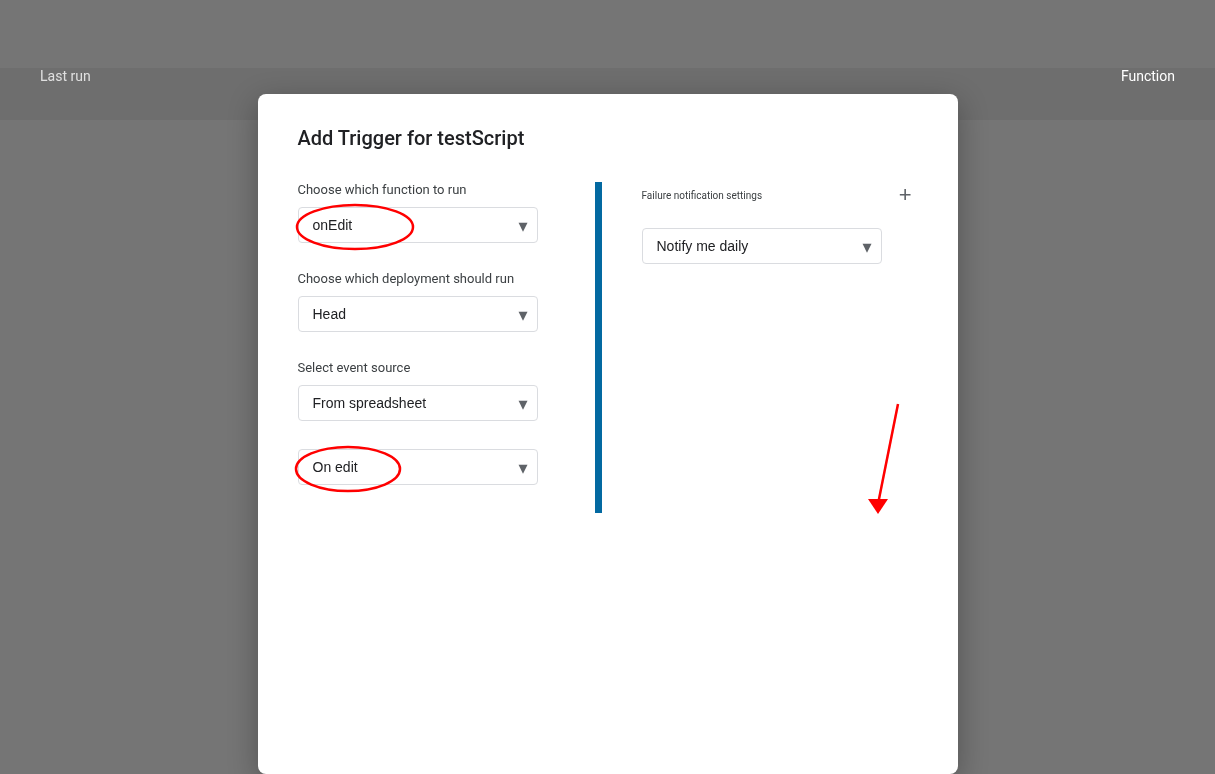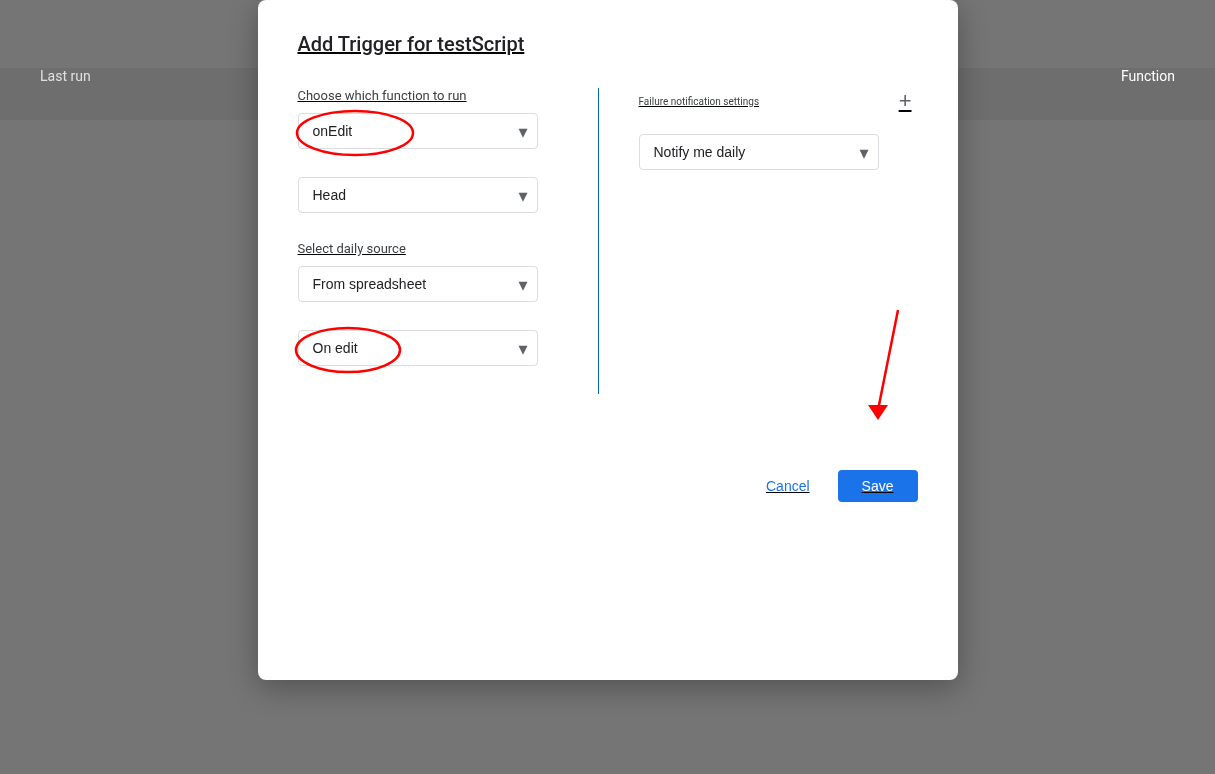--- a/index.html
+++ b/index.html
@@ -35,23 +35,22 @@
       color: #ffffff;
       font-size: 14px;
       margin-left: auto;
     }
 
     
     .modal-overlay {
       position: absolute;
       top: 0; left: 0; right: 0; bottom: 0;
       display: flex;
-      align-items: flex-start;
+      align-items: flex-end;
       justify-content: center;
-      text-decoration: underline;
     }
 
     
     .dialog {
       background: #ffffff;
       border-radius: 8px;
       width: 700px;
       min-height: 680px;
       padding: 32px 40px 32px 40px;
       position: relative;
@@ -67,21 +66,21 @@
 
     
     .dialog-body {
       display: flex;
       gap: 0;
     }
 
     .dialog-left {
       flex: 1;
       padding-right: 21px;
-      border-right: 1px solid #0369a1;
+      border-right: 7px solid #0369a1;
     }
 
     .dialog-right {
       flex: 1;
       padding-left: 40px;
     }
 
     
     .form-group {
       margin-bottom: 28px;
@@ -210,30 +209,31 @@
             </select>
             <span class="select-arrow">▾</span>
             
             <svg style="position:absolute;top:-8px;left:-8px;width:130px;height:56px;pointer-events:none;">
               <ellipse cx="65" cy="28" rx="58" ry="22" fill="none" stroke="red" stroke-width="2.5"></ellipse>
             </svg>
           </div>
         </div>
 
         <div class="form-group">
+          <label class="form-label">Choose which deployment should run</label>
           <div class="select-wrapper">
             <select>
               <option>Head</option>
             </select>
             <span class="select-arrow">▾</span>
           </div>
         </div>
 
         <div class="form-group">
-          <label class="form-label">Select daily source</label>
+          <label class="form-label">Select event source</label>
           <div class="select-wrapper">
             <select>
               <option>From spreadsheet</option>
             </select>
             <span class="select-arrow">▾</span>
           </div>
         </div>
 
         <div class="form-group">
           <div class="select-wrapper" style="position:relative;">
@@ -268,19 +268,15 @@
         <div style="position:relative;margin-top:200px;">
           <svg width="120" height="130" style="position:absolute;right:-20px;bottom:-60px;pointer-events:none;">
             <line x1="80" y1="10" x2="60" y2="110" stroke="red" stroke-width="2.5"></line>
 
             <polygon points="50,105 70,105 60,120" fill="red"></polygon>
           </svg>
         </div>
       </div>
     </div>
 
-    <div class="dialog-footer">
-      <button class="btn-cancel">Cancel</button>
-      <button class="btn-save">Save</button>
-    </div>
 
   </div>
 </div>
 
 </body></html>

